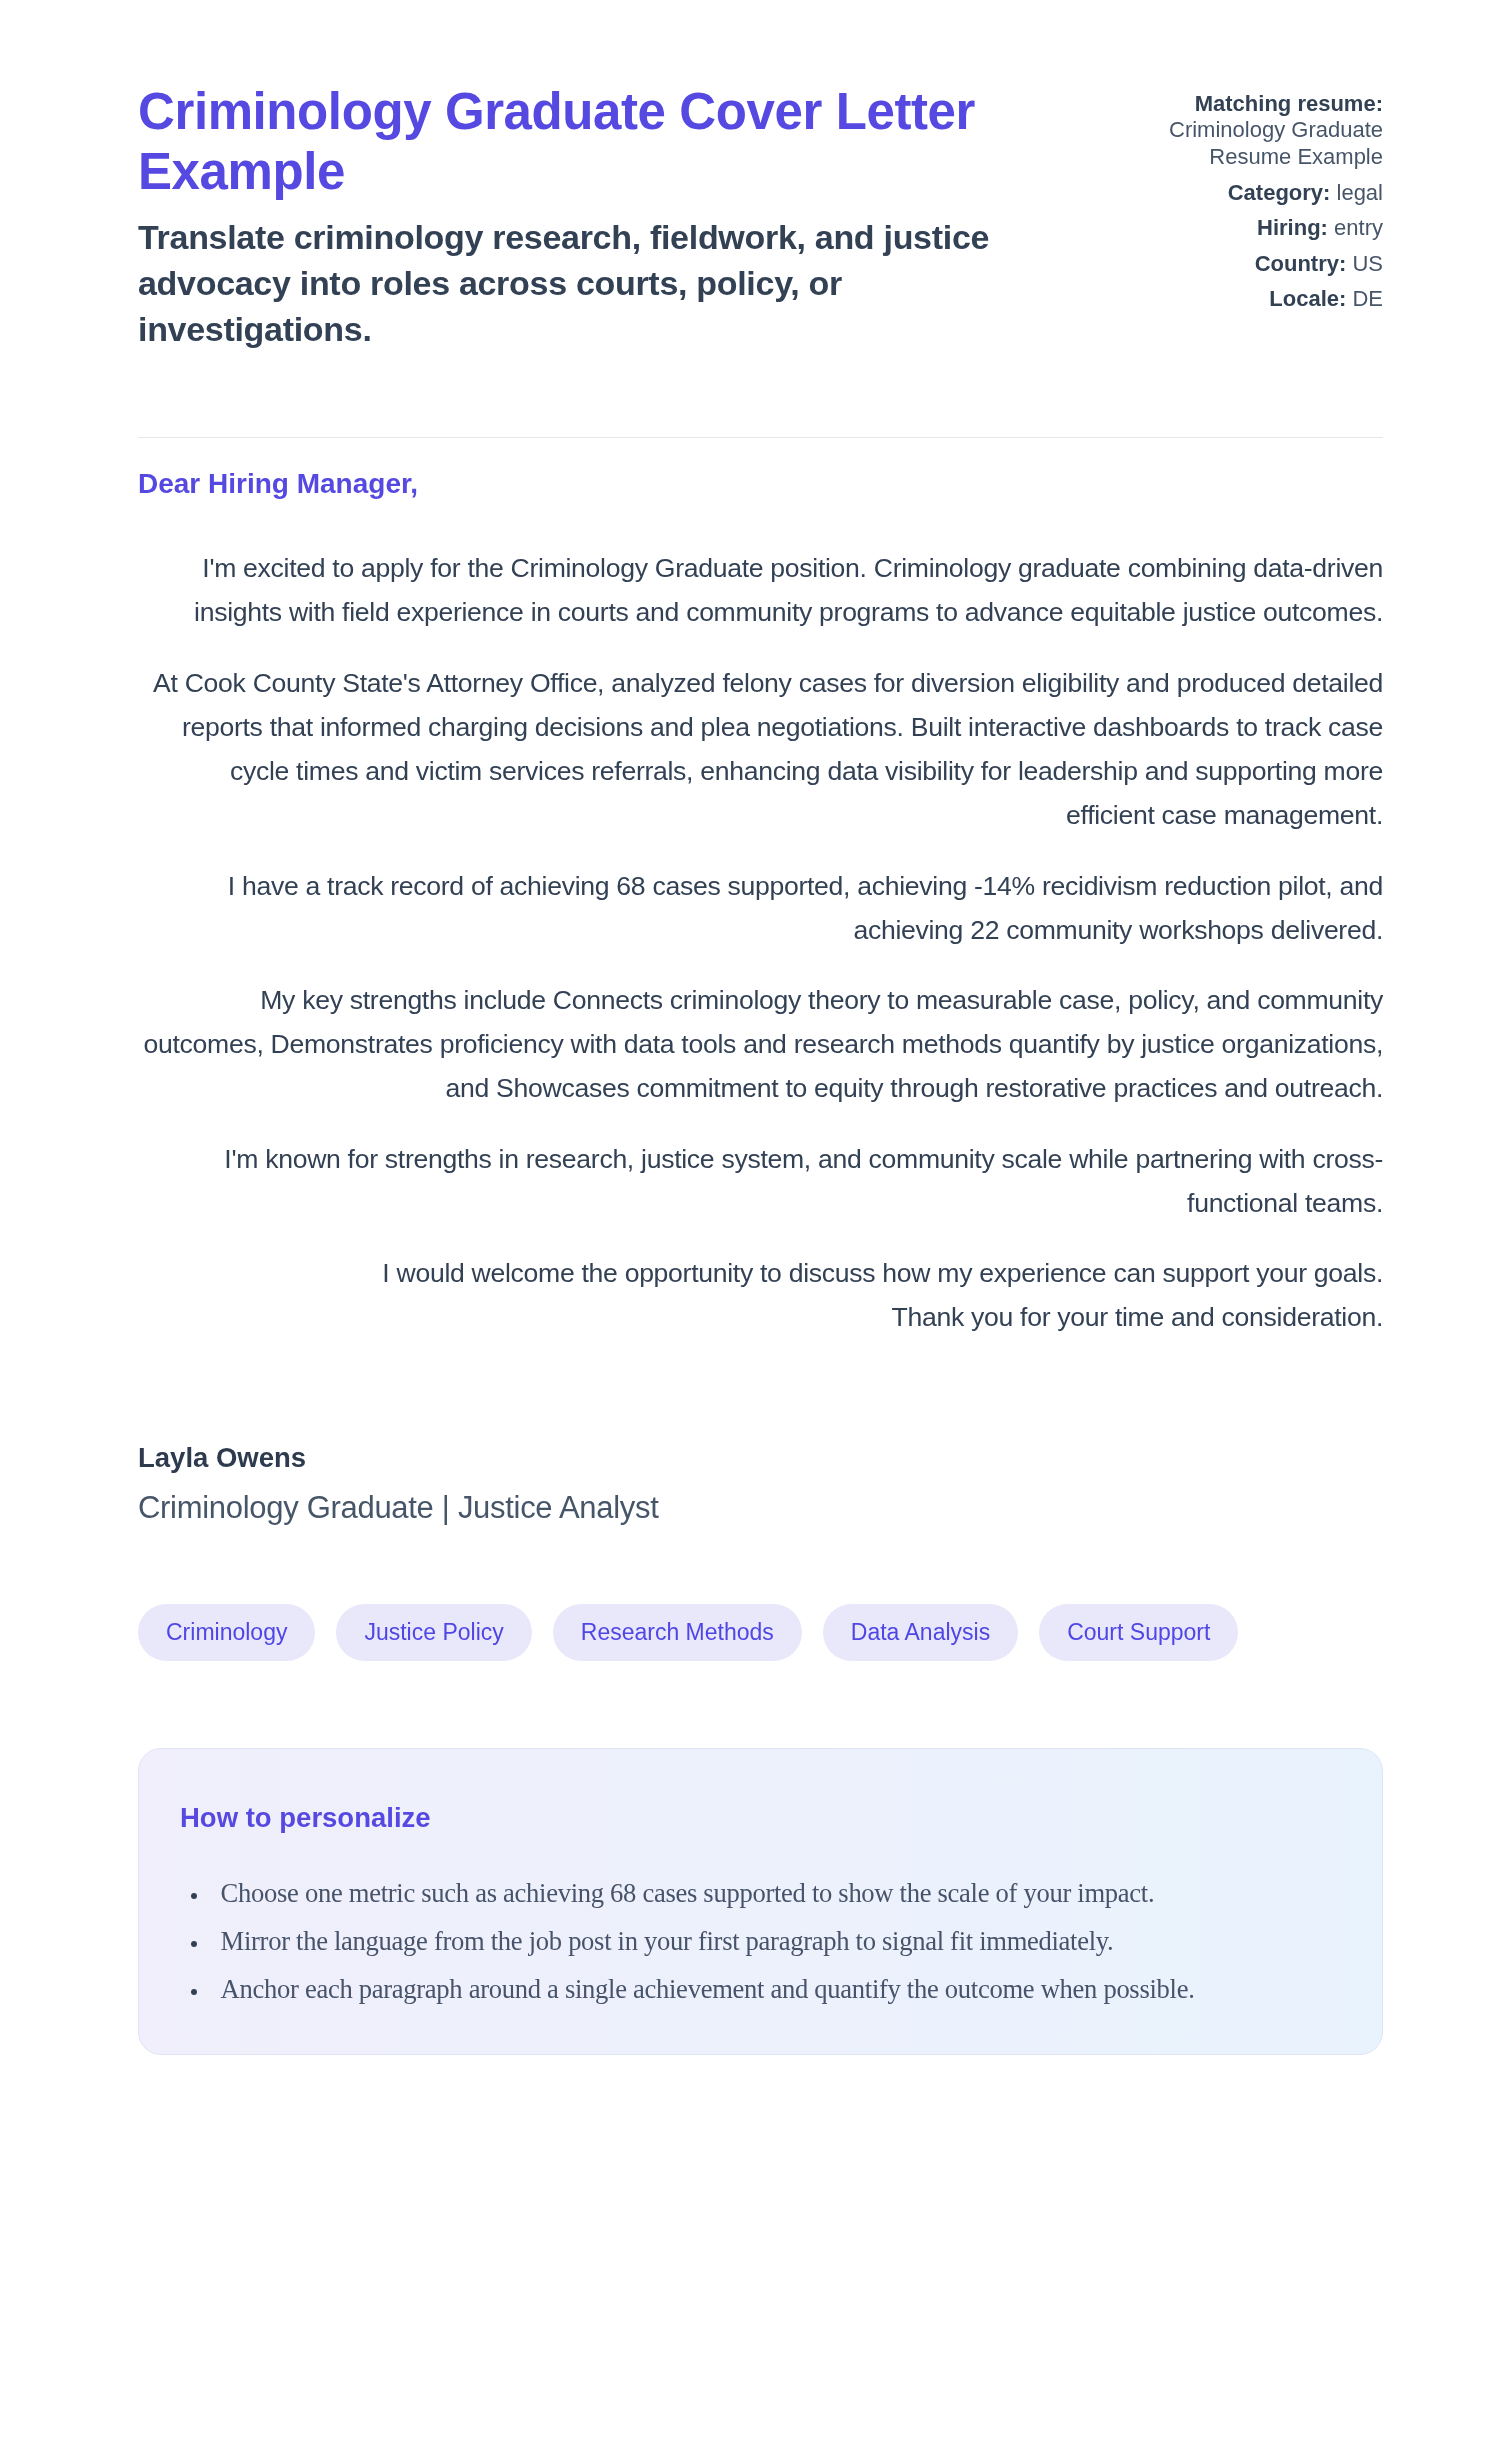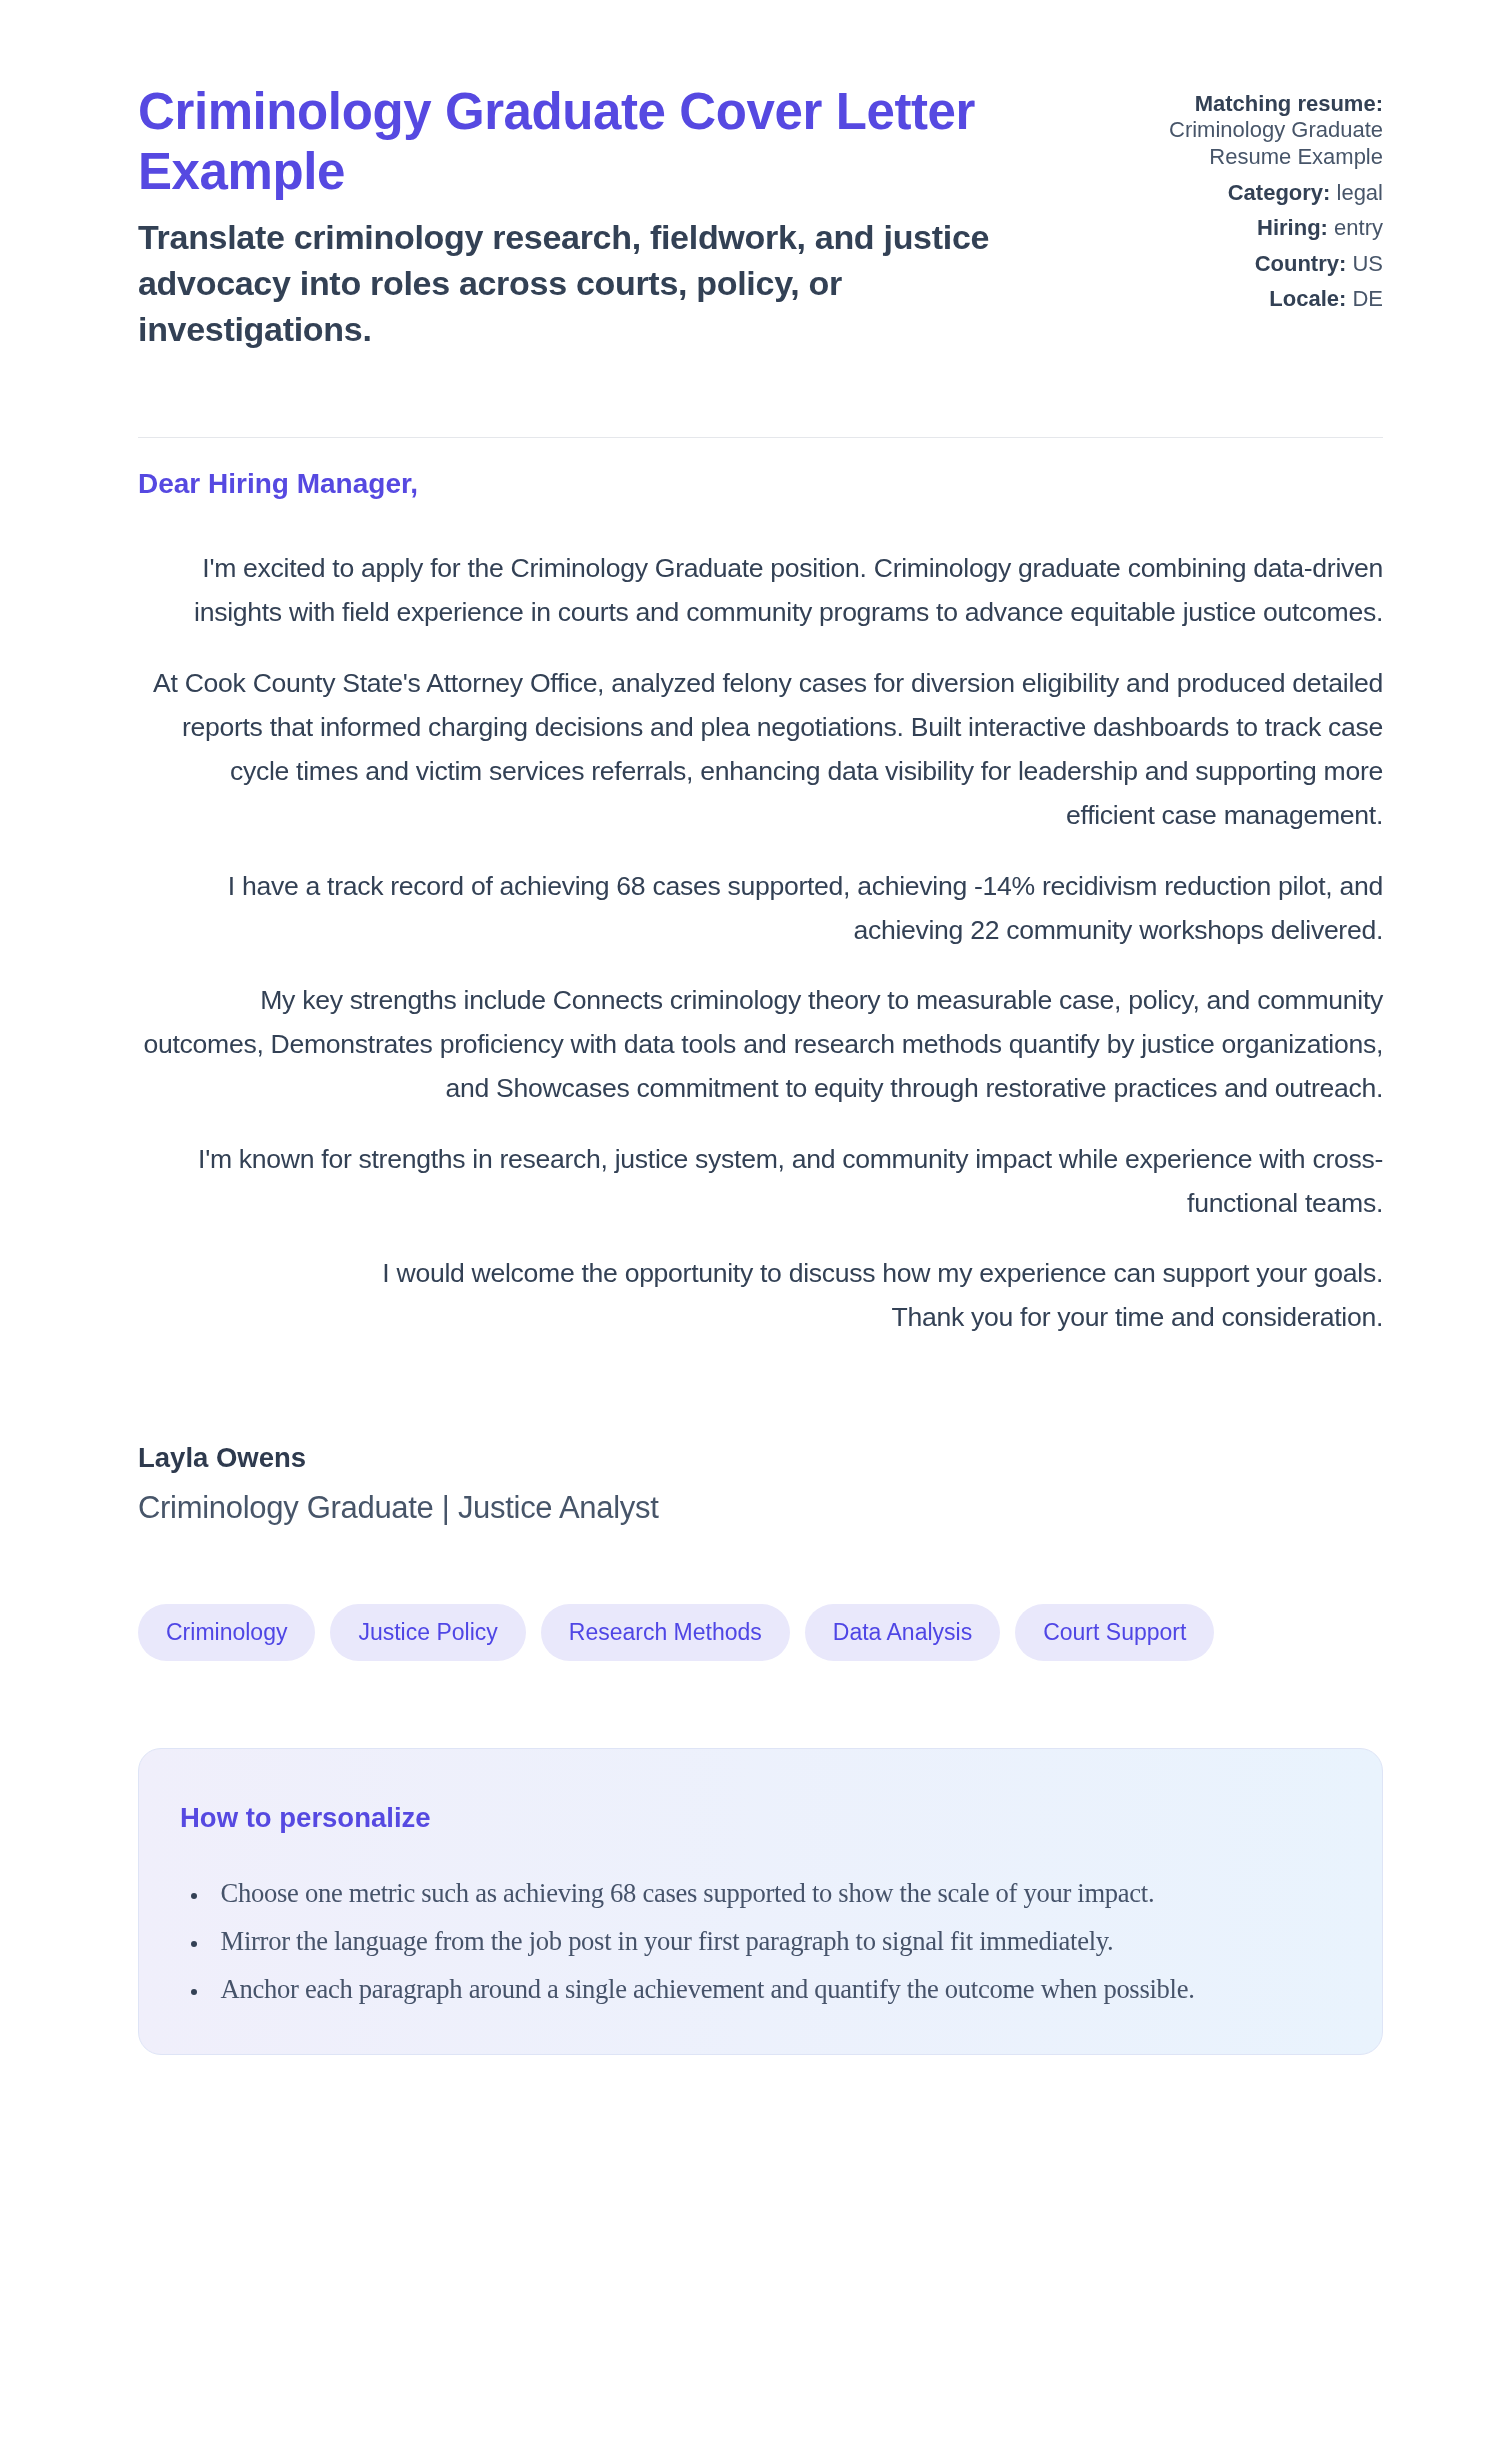--- a/index.html
+++ b/index.html
@@ -84,21 +84,21 @@
     margin-top: 16px;
     font-size: 31px;
     color: #475569;
     letter-spacing: -0.3px;
   }
 
   
   .tags {
     margin-top: 78px;
     display: flex;
-    gap: 15px;
+    gap: 21px;
   }
   .tag {
     display: inline-block;
     background: #e9e8fb;
     color: #4f46e5;
     font-size: 23px;
     line-height: 23px;
     padding: 17px 28px;
     border-radius: 886px;
     cursor: pointer;
@@ -167,21 +167,21 @@
   </div>
 
   <hr class="divider">
 
   <div>
     <div class="salutation">Dear Hiring Manager,</div>
     <p class="para">I'm excited to apply for the Criminology Graduate position. Criminology graduate combining data-driven insights with field experience in courts and community programs to advance equitable justice outcomes.</p>
     <p class="para">At Cook County State's Attorney Office, analyzed felony cases for diversion eligibility and produced detailed reports that informed charging decisions and plea negotiations. Built interactive dashboards to track case cycle times and victim services referrals, enhancing data visibility for leadership and supporting more efficient case management.</p>
     <p class="para">I have a track record of achieving 68 cases supported, achieving -14% recidivism reduction pilot, and achieving 22 community workshops delivered.</p>
     <p class="para">My key strengths include Connects criminology theory to measurable case, policy, and community outcomes, Demonstrates proficiency with data tools and research methods quantify by justice organizations, and Showcases commitment to equity through restorative practices and outreach.</p>
-    <p class="para">I'm known for strengths in research, justice system, and community impact while experience with cross-functional teams.</p>
+    <p class="para">I'm known for strengths in research, justice system, and community scale while partnering with cross-functional teams.</p>
     <p class="para">I would welcome the opportunity to discuss how my experience can support your goals.
 Thank you for your time and consideration.</p>
 
     <div class="sig-name">Layla Owens</div>
     <div class="sig-role">Criminology Graduate | Justice Analyst</div>
   </div>
 
   <div class="tags">
     <span class="tag">Criminology</span>
     <span class="tag">Justice Policy</span>

